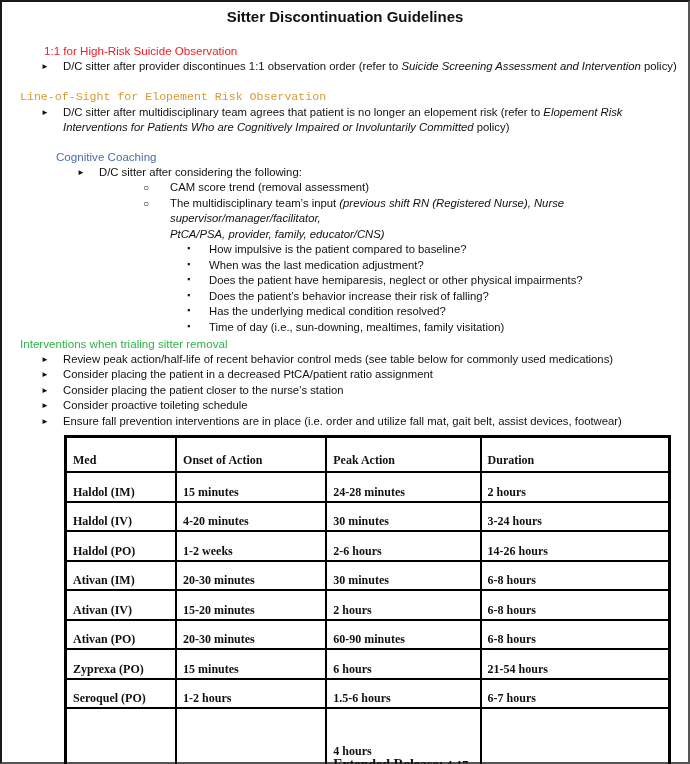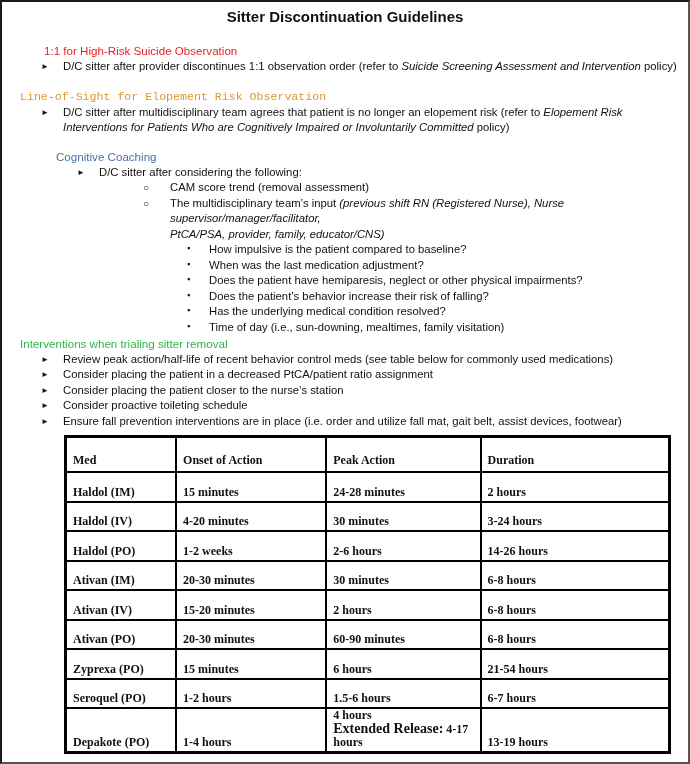--- a/index.html
+++ b/index.html
@@ -34,21 +34,21 @@
   }
   table.meds td, table.meds th {
     border: 2px solid #000; padding: 0 6px; height: 25.5px; vertical-align: bottom;
     text-align: left; font-weight: bold; line-height: 13px; padding-bottom: 2px;
   }
   table.meds th { font-weight: bold; height: 29px; padding-bottom: 4px; }
   table.meds col.c1 { width: 111px; }
   table.meds col.c2 { width: 151px; }
   table.meds col.c3 { width: 155px; }
   table.meds col.c4 { width: 190px; }
-  .top { display: block; }
+  .top { display: block; margin-top: 36px; }
 </style>
 </head>
 <body>
 
 <div class="page">
   <div class="title">Sitter Discontinuation Guidelines</div>
 
   <div class="sec" style="top:41px;">
     <div class="heading h-red">1:1 for High-Risk Suicide Observation</div>
     <div class="l1">

